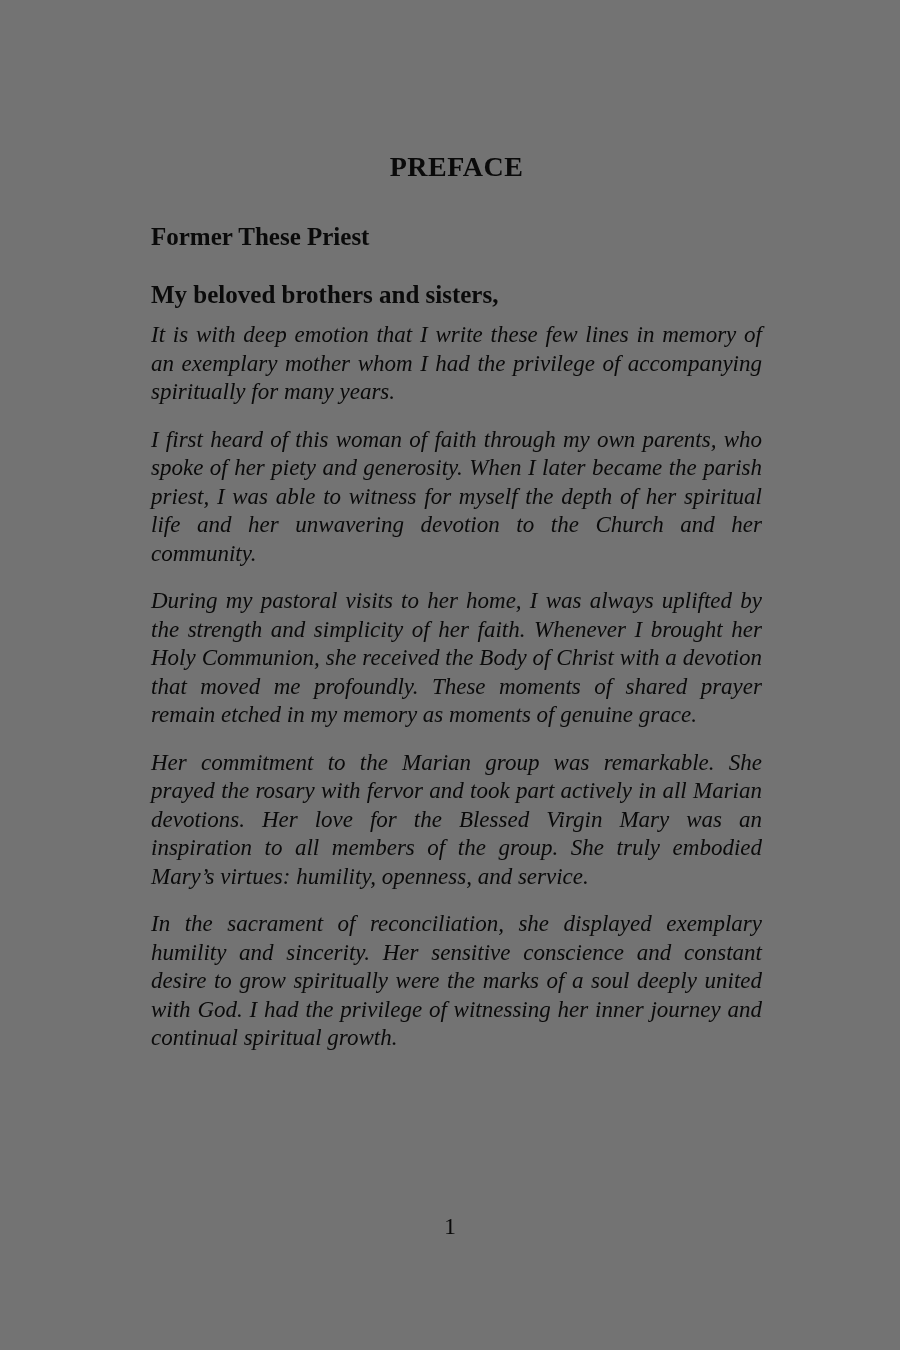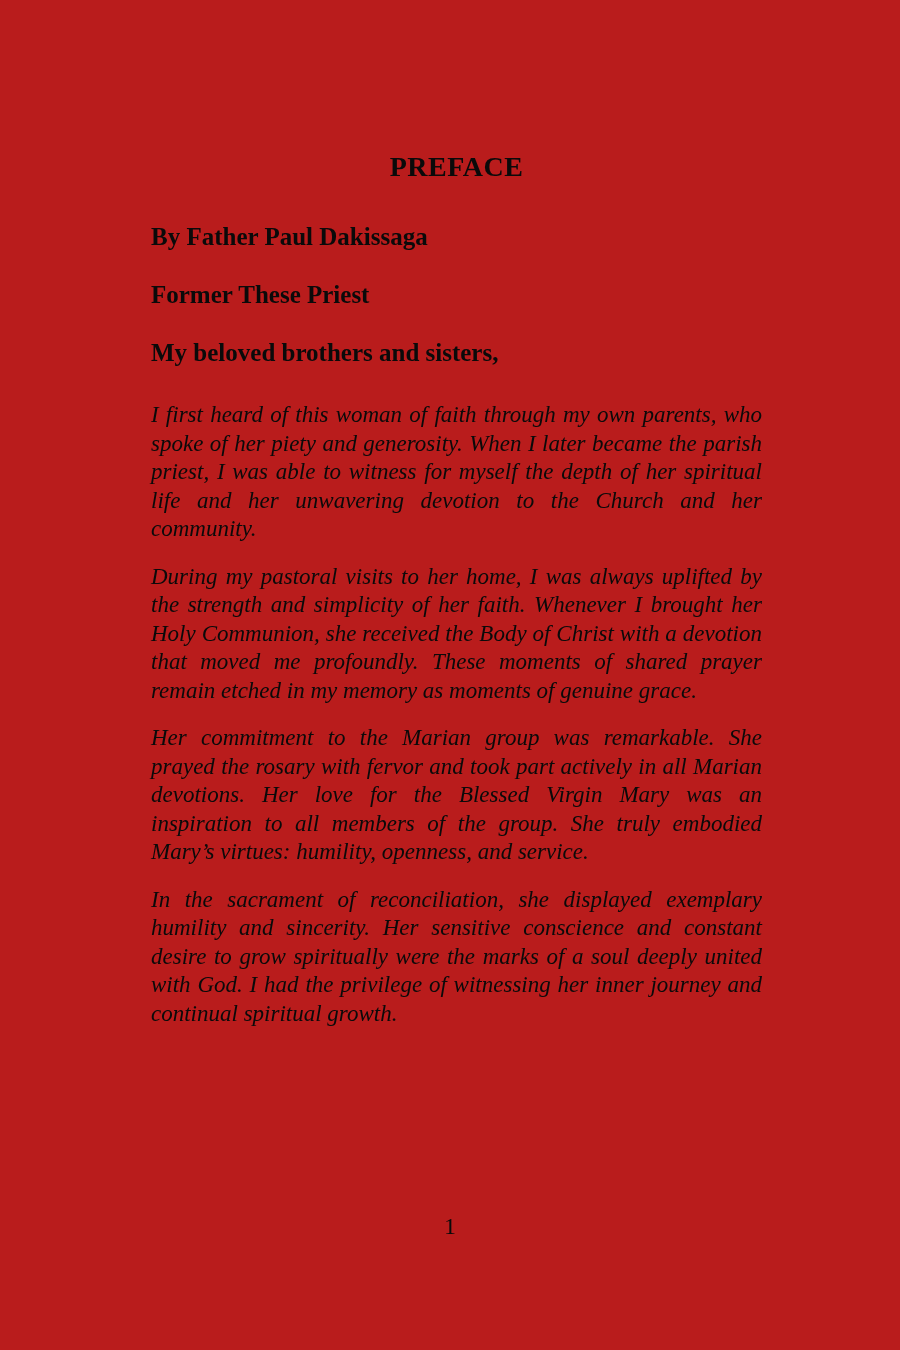--- a/index.html
+++ b/index.html
@@ -4,21 +4,21 @@
 <style>
   html, body {
     margin: 0;
     padding: 0;
     background: #ffffff;
   }
   .page {
     position: relative;
     width: 900px;
     height: 1350px;
-    background: #b91c1c;
+    background: #737373;
     color: #0a0a0a;
     font-family: "Liberation Serif", serif;
     overflow: hidden;
   }
   .content {
     position: absolute;
     left: 151px;
     top: 150px;
     width: 611px;
   }
@@ -30,21 +30,21 @@
     margin: 0 0 39px 0;
     letter-spacing: 0.5px;
   }
   .heading {
     font-size: 25px;
     font-weight: bold;
     line-height: 29px;
     margin: 0 0 29px 0;
   }
   .heading.salutation {
-    margin-bottom: 34px;
+    margin-bottom: 12px;
   }
   .body-para {
     font-size: 23px;
     font-style: italic;
     line-height: 28.5px;
     text-align: justify;
     text-justify: inter-word;
     margin: 0 0 19px 0;
   }
   .page-number {
@@ -58,26 +58,26 @@
     color: #0a0a0a;
   }
 </style>
 </head>
 <body>
 
 <div class="page">
   <div class="content">
     <h1 class="doc-title">PREFACE</h1>
 
-    <p class="heading">By Father Paul Dakissaga</p>
 
     <p class="heading">Former These Priest</p>
 
     <p class="heading salutation">My beloved brothers and sisters,</p>
 
+    <p class="body-para">It is with deep emotion that I write these few lines in memory of an exemplary mother whom I had the privilege of accompanying spiritually for many years.</p>
 
     <p class="body-para">I first heard of this woman of faith through my own parents, who spoke of her piety and generosity. When I later became the parish priest, I was able to witness for myself the depth of her spiritual life and her unwavering devotion to the Church and her community.</p>
 
     <p class="body-para">During my pastoral visits to her home, I was always uplifted by the strength and simplicity of her faith. Whenever I brought her Holy Communion, she received the Body of Christ with a devotion that moved me profoundly. These moments of shared prayer remain etched in my memory as moments of genuine grace.</p>
 
     <p class="body-para">Her commitment to the Marian group was remarkable. She prayed the rosary with fervor and took part actively in all Marian devotions. Her love for the Blessed Virgin Mary was an inspiration to all members of the group. She truly embodied Mary’s virtues: humility, openness, and service.</p>
 
     <p class="body-para">In the sacrament of reconciliation, she displayed exemplary humility and sincerity. Her sensitive conscience and constant desire to grow spiritually were the marks of a soul deeply united with God. I had the privilege of witnessing her inner journey and continual spiritual growth.</p>
   </div>
 

